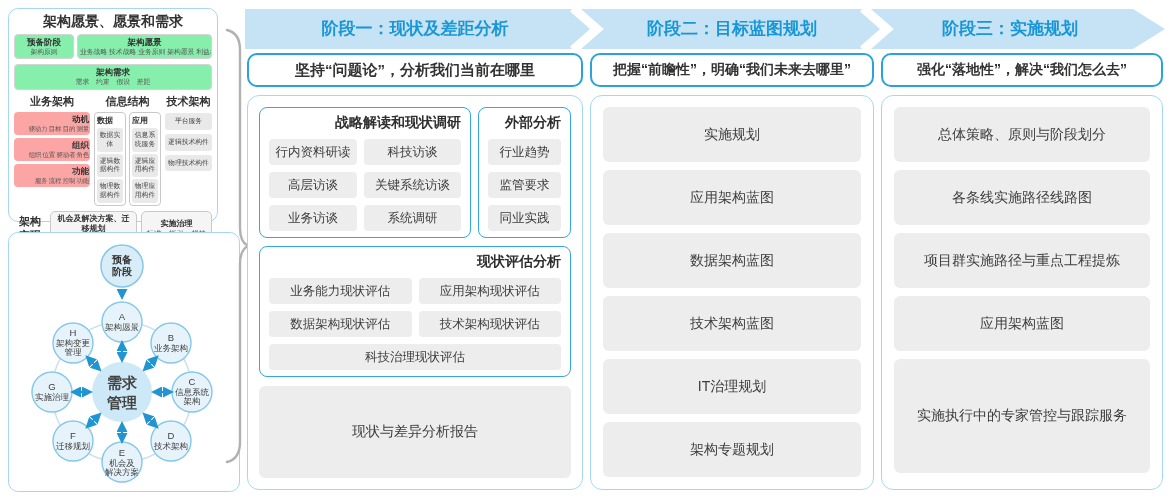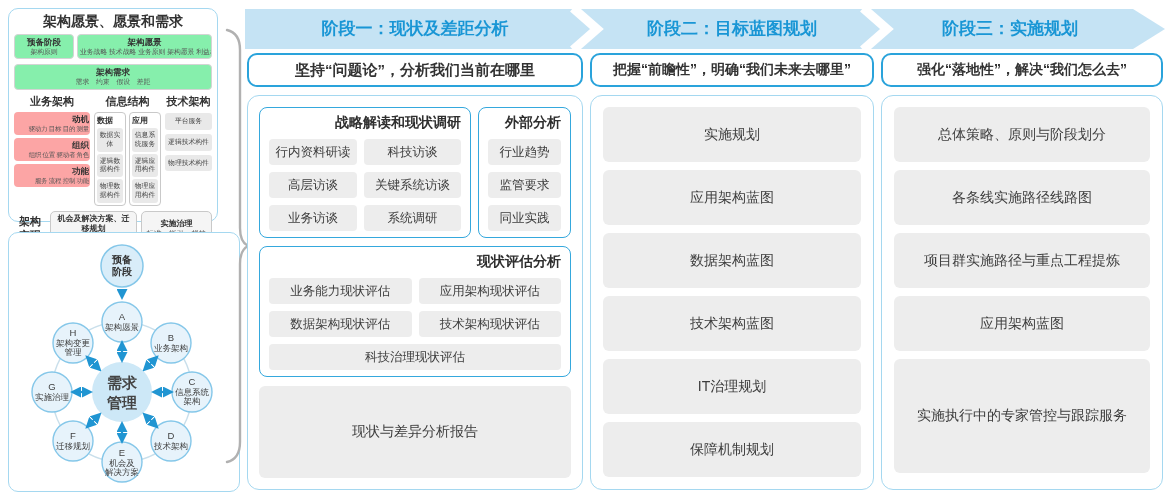--- a/index.html
+++ b/index.html
@@ -303,21 +303,21 @@
     </div>
     <div class="report">现状与差异分析报告</div>
   </div>
 
   <div class="phase-panel" id="p2">
     <div class="pitem">实施规划</div>
     <div class="pitem">应用架构蓝图</div>
     <div class="pitem">数据架构蓝图</div>
     <div class="pitem">技术架构蓝图</div>
     <div class="pitem">IT治理规划</div>
-    <div class="pitem">保障机制规划</div>
+    <div class="pitem">架构专题规划</div>
   </div>
 
   <div class="phase-panel" id="p3">
     <div class="pitem">总体策略、原则与阶段划分</div>
     <div class="pitem">各条线实施路径线路图</div>
     <div class="pitem">项目群实施路径与重点工程提炼</div>
     <div class="pitem">应用架构蓝图</div>
     <div class="pitem tall">实施执行中的专家管控与跟踪服务</div>
   </div>
 

